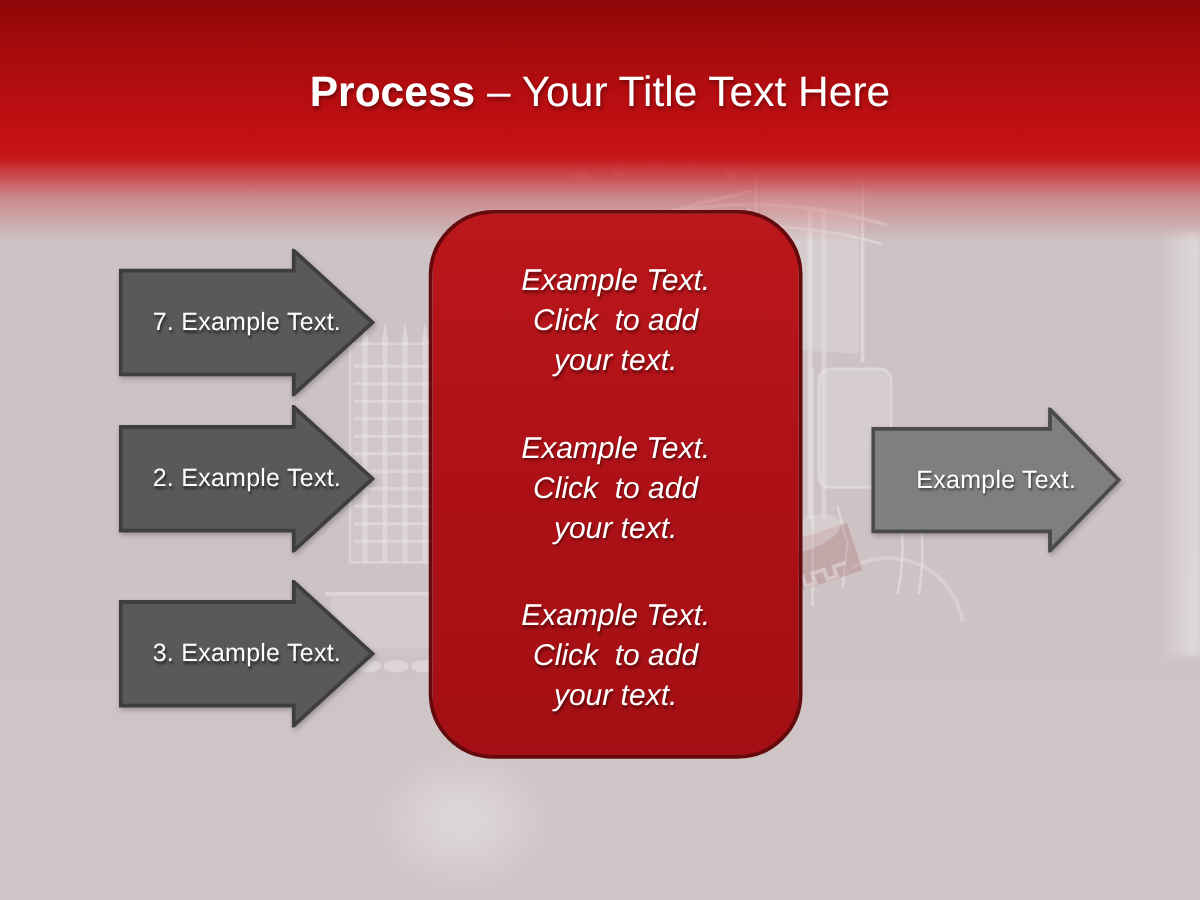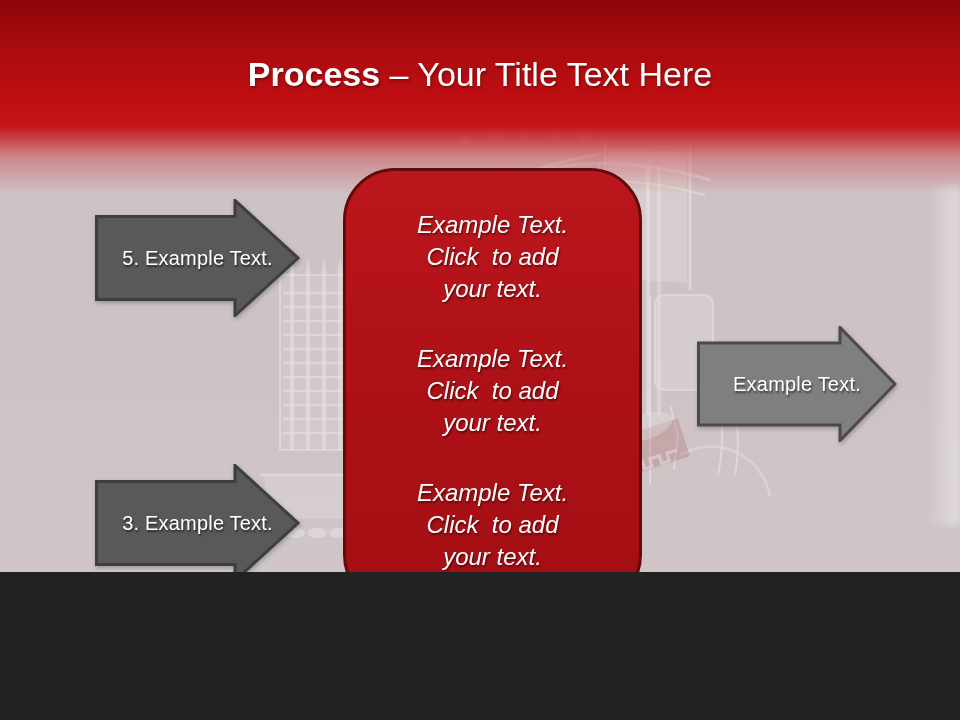--- a/index.html
+++ b/index.html
@@ -1,17 +1,17 @@
 <!DOCTYPE html>
 <html><head>
 <meta charset="utf-8">
 <style>
   html,body{margin:0;padding:0;background:#222;}
   .slide{
-    position:relative;width:960px;height:572px;overflow:hidden;
+    position:relative;width:960px;height:720px;overflow:hidden;
     background:linear-gradient(180deg,#cdc3c5 0%,#cdc2c4 60%,#d0c6c8 100%);
     font-family:"Liberation Sans",sans-serif;
   }
   
   .truck-wrap{position:absolute;left:250px;top:125px;width:560px;height:515px;z-index:1;opacity:.55;}
   .light-band{position:absolute;left:926px;top:185px;width:34px;height:340px;z-index:1;
     background:linear-gradient(90deg,rgba(255,255,255,0),rgba(255,255,255,.4));filter:blur(3px);}
   .floor-glow{position:absolute;left:295px;top:595px;width:150px;height:120px;z-index:1;border-radius:50%;
     background:radial-gradient(ellipse at center,rgba(255,255,255,.35),rgba(255,255,255,0) 70%);filter:blur(6px);}
   
@@ -152,23 +152,29 @@
   <div class="header-band"></div>
   <div class="slide-title">
     <span class="bold">Process</span>
     <span>– Your Title Text Here</span>
   </div>
 
   <div class="arrow" id="arrow-1">
     <svg width="205" height="118" viewBox="0 0 205 118">
       <polygon points="1.5,17.5 140,17.5 140,1.5 203,59 140,116.5 140,100.5 1.5,100.5" fill="#595959" stroke="#3e3e3e" stroke-width="3"></polygon>
     </svg>
-    <div class="arrow-label">5. Example Text.</div>
-  </div>
-
+    <div class="arrow-label">7. Example Text.</div>
+  </div>
+
+  <div class="arrow" id="arrow-2">
+    <svg width="205" height="118" viewBox="0 0 205 118">
+      <polygon points="1.5,17.5 140,17.5 140,1.5 203,59 140,116.5 140,100.5 1.5,100.5" fill="#595959" stroke="#3e3e3e" stroke-width="3"></polygon>
+    </svg>
+    <div class="arrow-label">2. Example Text.</div>
+  </div>
 
   <div class="arrow" id="arrow-3">
     <svg width="205" height="118" viewBox="0 0 205 118">
       <polygon points="1.5,17.5 140,17.5 140,1.5 203,59 140,116.5 140,100.5 1.5,100.5" fill="#595959" stroke="#3e3e3e" stroke-width="3"></polygon>
     </svg>
     <div class="arrow-label">3. Example Text.</div>
   </div>
 
   <div class="callout-box">
     <div class="callout-para">Example Text.

